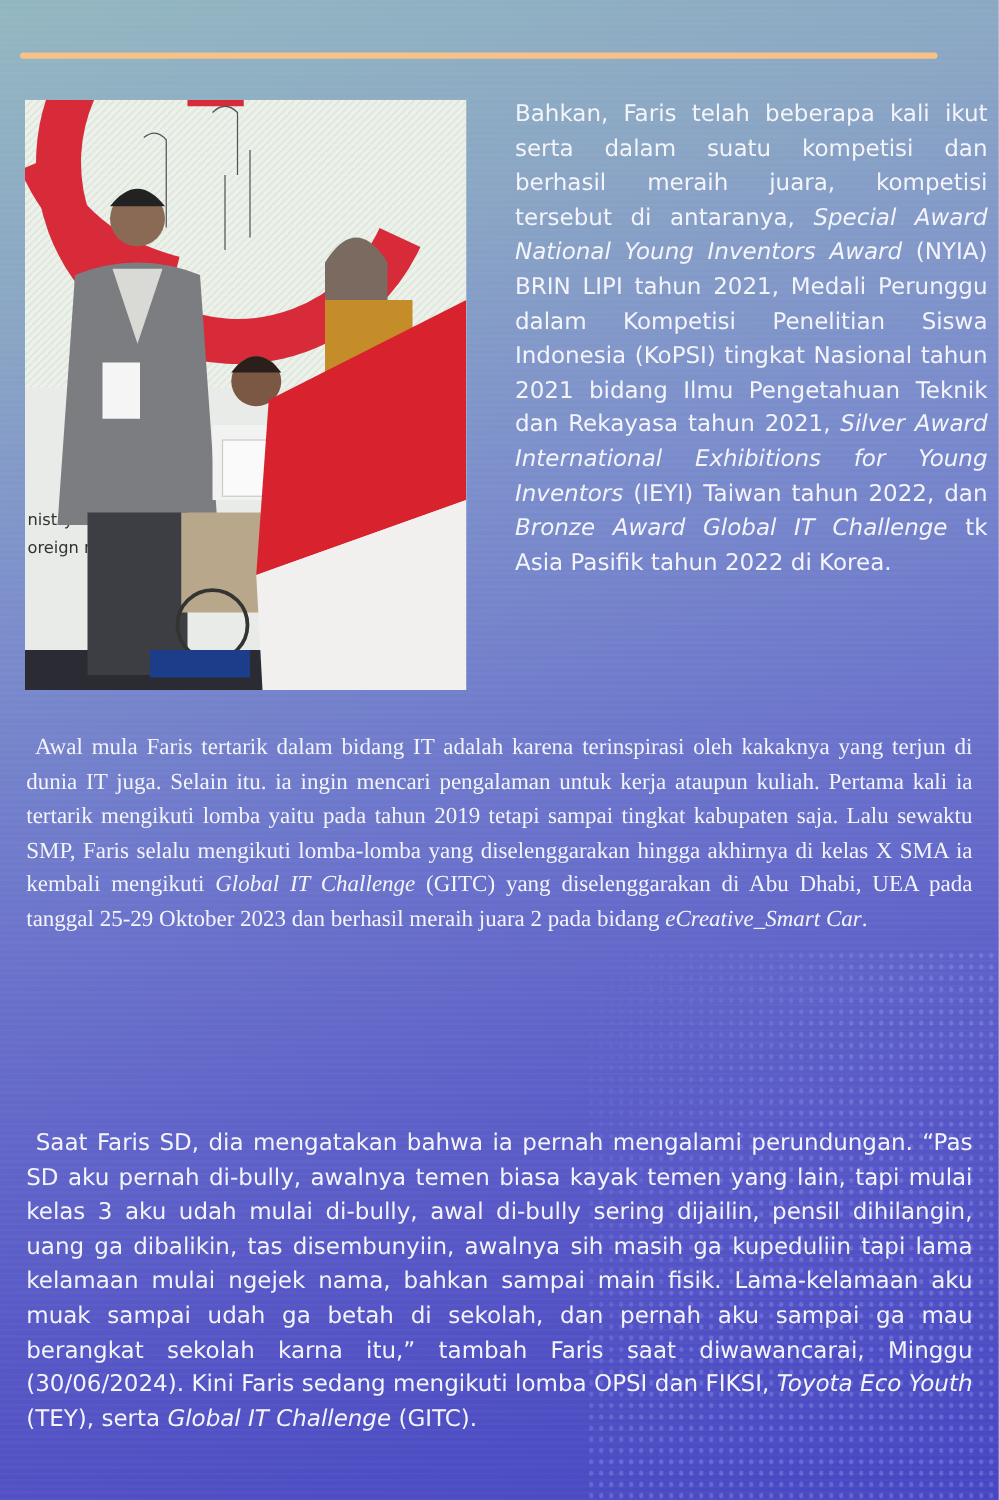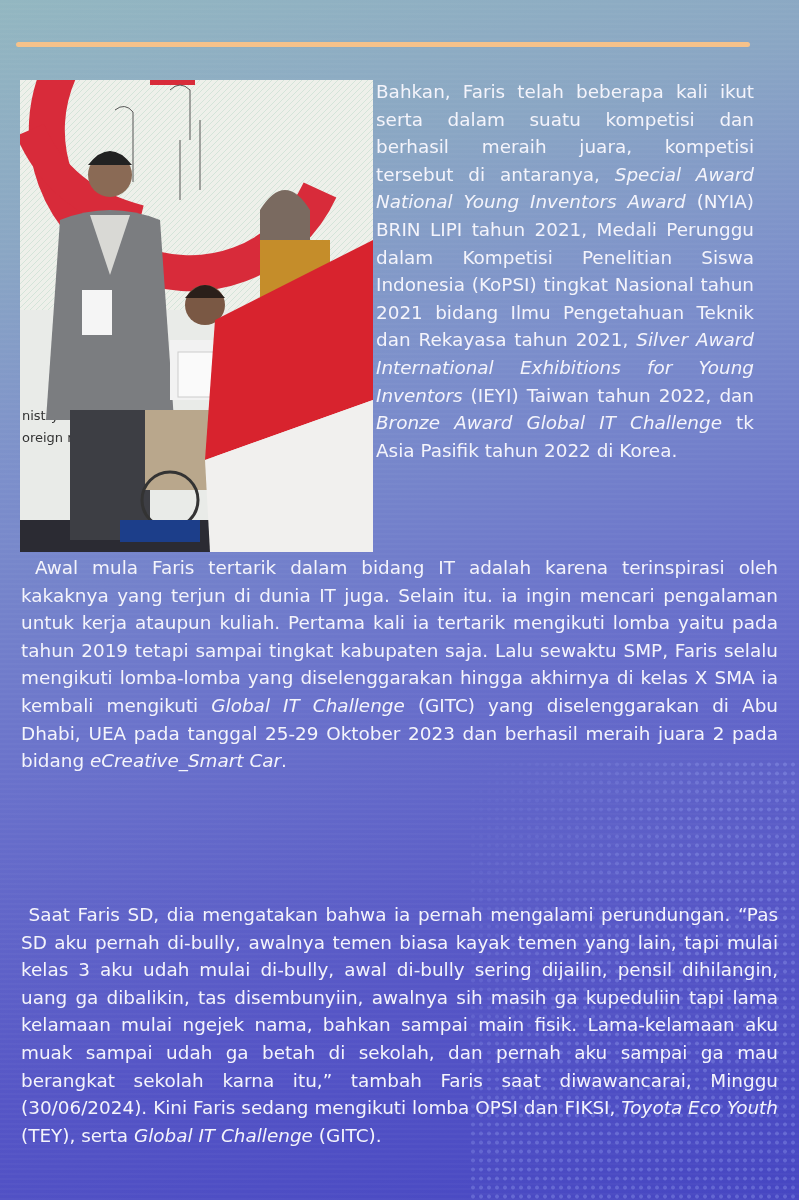--- a/index.html
+++ b/index.html
@@ -24,22 +24,22 @@
   }
   .rule {
     position:absolute; left:32px; top:42px; width:458px; height:5px;
     border-radius:3px;
   }
   .photo {
     position:absolute; left:20px; top:80px; width:353px; height:472px;
     overflow:hidden; background:#e9ece6;
   }
   .article { position:absolute; font-size:18.4px; line-height:27.6px; text-align:justify; }
-  .col-right { left:376px; top:78px; width:378px; }
-  .p2 { left:21px; top:554px; width:757px; }
+  .col-right { left:412px; top:78px; width:378px; }
+  .p2 { left:21px; top:584px; width:757px;font-family:Liberation Serif, serif; }
   .p3 { left:21px; top:901px; width:757px; }
   .article em { font-style:italic; }
   .indent { white-space:pre; }
 </style>
 </head>
 <body>
 
 <div class="dots"></div>
 <div class="scan"></div>
 

